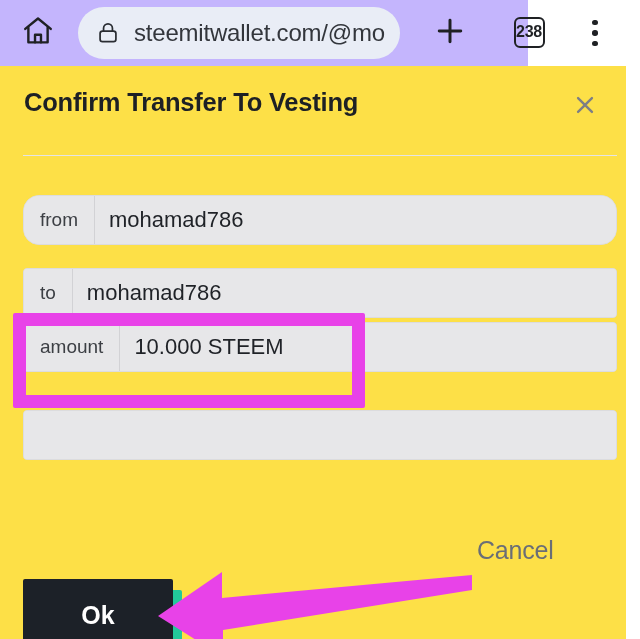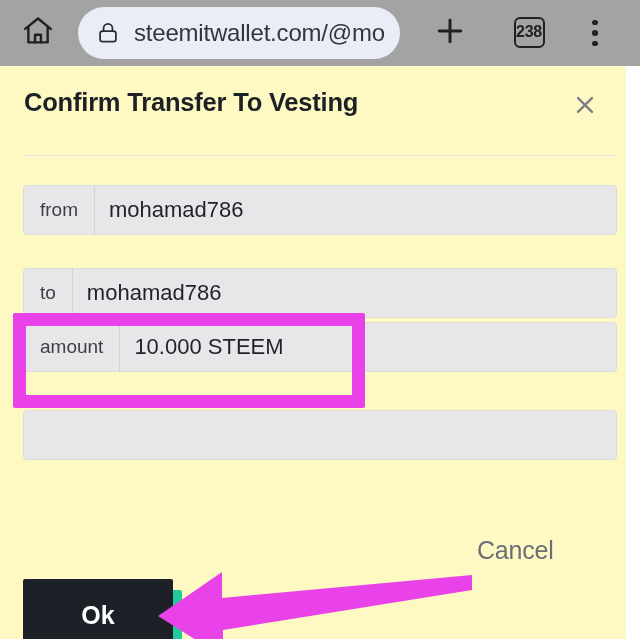--- a/index.html
+++ b/index.html
@@ -13,23 +13,23 @@
     position: relative;
     overflow: hidden;
     font-family: "Liberation Sans", sans-serif;
     -webkit-font-smoothing: antialiased;
   }
 
   
   #browser-bar {
     position: absolute;
     left: 0; top: 0;
-    width: 640px;
+    width: 528px;
     height: 66px;
-    background: #a3a3a3;
+    background: #c4b5fd;
     display: flex;
     align-items: center;
     text-align: right;
   }
   .home-btn {
     position: absolute;
     left: 16px; top: 11px;
     width: 44px; height: 44px;
     display: flex; align-items: center; justify-content: center;
   }
@@ -95,21 +95,21 @@
     border-radius: 50%;
     background: #1f2124;
   }
 
   
   #page {
     position: absolute;
     left: 0; top: 66px;
     width: 640px;
     height: 573px;
-    background: #fef9c3;
+    background: #fde047;
   }
   #dialog-title {
     position: absolute;
     left: 24px; top: 22px;
     font-size: 25.5px;
     font-weight: bold;
     color: #1d2025;
     letter-spacing: -0.2px;
   }
   #close-x {
@@ -155,21 +155,21 @@
     flex: 1;
     display: flex;
     align-items: center;
     padding: 0 14px;
     font-size: 22px;
     color: #1f2227;
     background: #e7e7e9;
     white-space: nowrap;
     overflow: hidden;
   }
-  #row-from   { top: 119px; }
+  #row-from   { top: 129px; border-radius: 16px; }
   #row-to     { top: 202px; }
   #row-amount { top: 256px; }
   #row-memo   { top: 344px; }
 
   
   #amount-highlight {
     position: absolute;
     left: 13px; top: 247px;
     width: 352px; height: 95px;
     border: 13px solid #e842e8;

